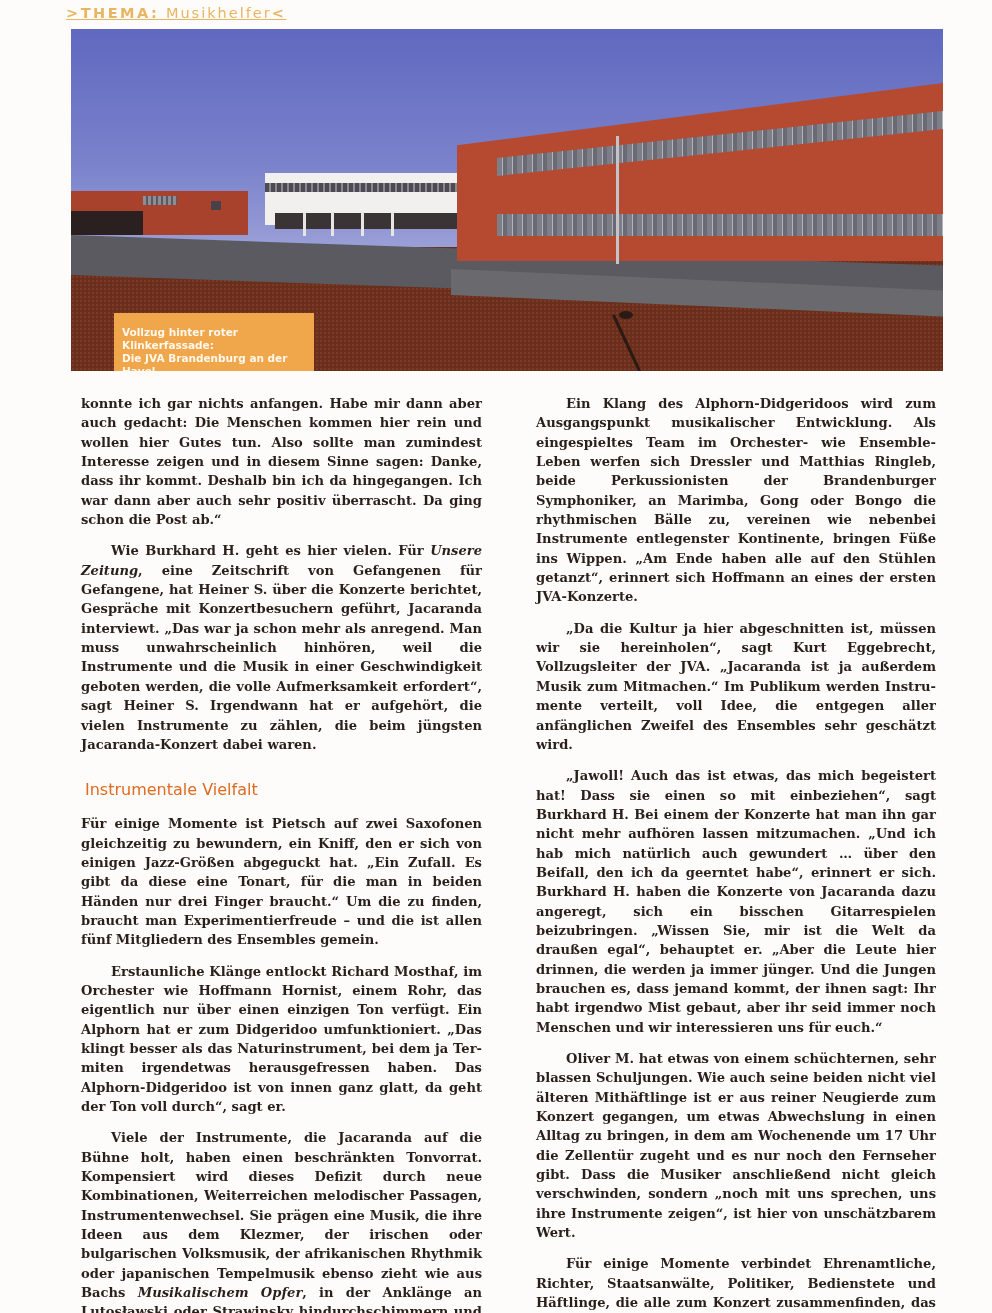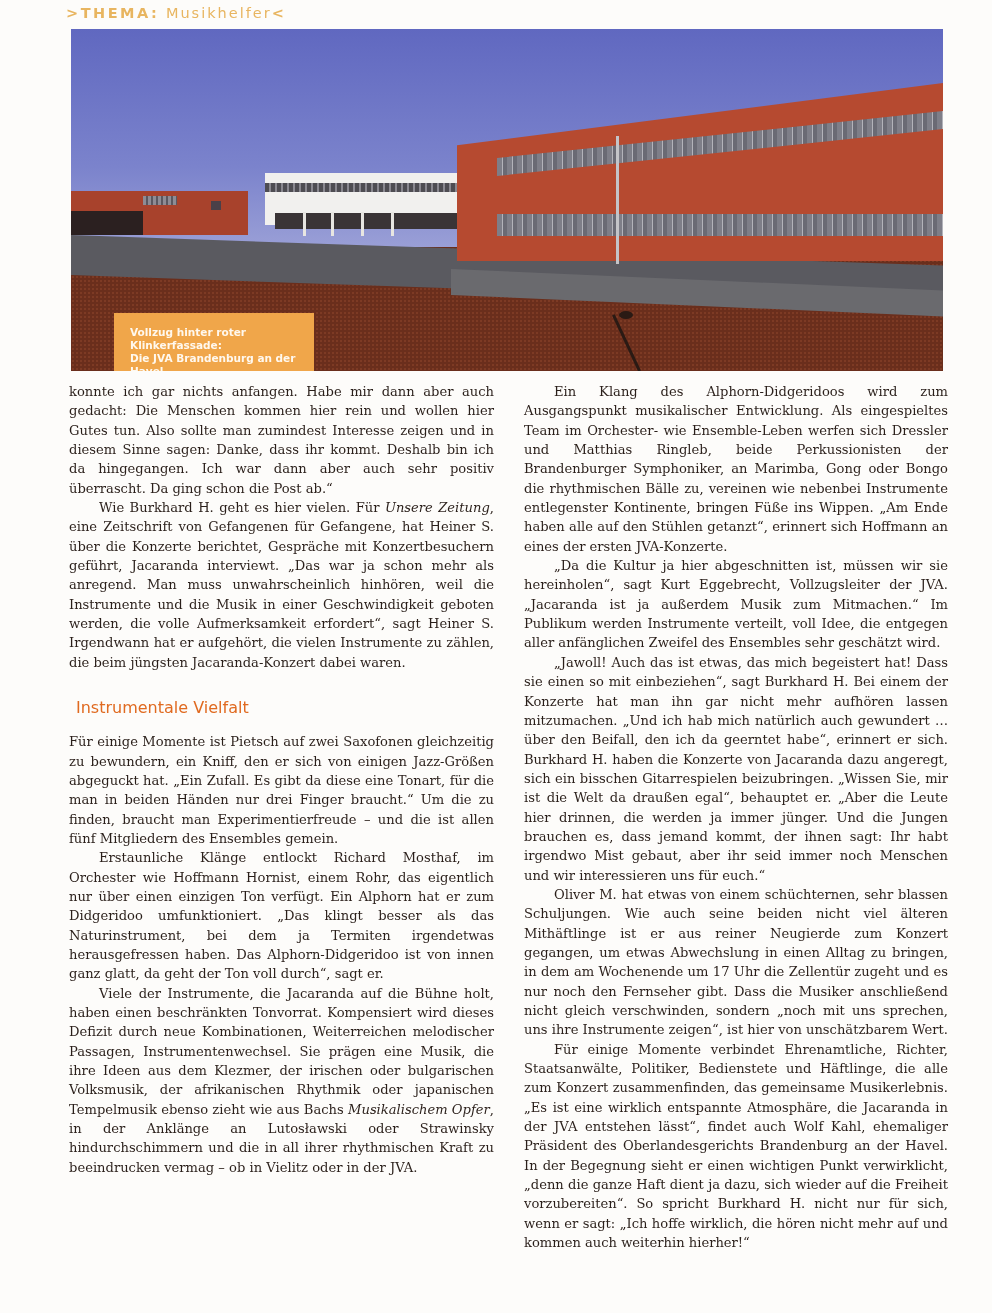--- a/index.html
+++ b/index.html
@@ -1,17 +1,17 @@
 <!DOCTYPE html>
 <html><head>
 <meta charset="utf-8">
 <style>
   html, body { margin:0; padding:0; }
   body { width:992px; height:1313px; background:#fdfcfa; position:relative; overflow:hidden; font-family:"DejaVu Serif", "Liberation Serif", serif; color:#2a1f1a; }
-  .header { position:absolute; left:66px; top:5px; font-family:"DejaVu Sans","Liberation Sans",sans-serif; font-size:14.5px; color:#e8b560; letter-spacing:2px; }
+  .header { position:absolute; left:66px; top:5px; font-family:"DejaVu Sans","Liberation Sans",sans-serif; font-size:14.5px; color:#e8b560; letter-spacing:2px;text-decoration:underline; }
   .header b { font-weight:bold; letter-spacing:2.5px; }
   .photo { position:absolute; left:71px; top:29px; width:872px; height:342px; overflow:hidden; background:#6f74c4; }
   .sky { position:absolute; left:0; top:0; width:100%; height:230px; background:linear-gradient(180deg,#6068c0 0%,#7b83cc 60%,#9ea3d8 100%); }
   .ground { position:absolute; left:0; top:218px; width:100%; height:124px; background:#6a2e1c; background-image:radial-gradient(#7d3a24 1px, transparent 1px); background-size:4px 4px; }
   .road { position:absolute; left:0; top:206px; width:100%; height:40px; background:#5a5a60; transform:skewY(2deg); transform-origin:left top; }
   .road2 { position:absolute; left:380px; top:240px; width:492px; height:26px; background:#6a6a6e; transform:skewY(2.5deg); transform-origin:left top; }
   .bldg-left { position:absolute; left:0; top:162px; width:177px; height:44px; background:#a8422c; }
   .bldg-left .dark { position:absolute; left:0; top:20px; width:72px; height:24px; background:#2b2020; }
   .bldg-left .win { position:absolute; left:72px; top:5px; width:34px; height:9px; background:repeating-linear-gradient(90deg,#8e8c94 0 3px,#5a5860 3px 5px); }
   .bldg-left .win2 { position:absolute; left:140px; top:10px; width:10px; height:9px; background:#4a4048; }
@@ -20,27 +20,27 @@
   .bldg-white .under { position:absolute; left:10px; top:40px; width:182px; height:16px; background:#3a3436; }
   .pillar { position:absolute; top:183px; width:3px; height:24px; background:#e8e6e2; }
   .lamp { position:absolute; left:499px; top:131px; width:3px; height:88px; background:#d4d4d6; }
   .bldg-right { position:absolute; left:386px; top:54px; width:486px; height:178px; background:#b64a30; clip-path:polygon(0 35%,100% 0,100% 100%,0 100%); }
   .bldg-right .winrow { position:absolute; left:40px; height:18px; width:446px; background:repeating-linear-gradient(90deg,#7e7e88 0 5px,#b3b3ba 5px 6px,#6a6a74 6px 10px); }
   .bldg-right .w1 { top:75px; transform:skewY(-6deg); transform-origin:left; }
   .bldg-right .w2 { top:131px; height:22px; }
   .drainpipe { position:absolute; left:545px; top:107px; width:3px; height:128px; background:#c4c4c8; }
   .shadow { position:absolute; left:554px; top:283px; width:3px; height:62px; background:#2a1a14; transform:rotate(-25deg); }
   .shadow-head { position:absolute; left:548px; top:282px; width:14px; height:8px; border-radius:50%; background:#2a1a14; }
-  .caption { position:absolute; left:43px; top:284px; width:200px; height:58px; background:#f0a64a; color:#fff8ee; font-family:"DejaVu Sans","Liberation Sans",sans-serif; font-size:10.5px; font-weight:bold; line-height:13px; padding:13px 0 0 16px; box-sizing:border-box; }
+  .caption { position:absolute; left:43px; top:284px; width:200px; height:58px; background:#f0a64a; color:#fff8ee; font-family:"DejaVu Sans","Liberation Sans",sans-serif; font-size:10.5px; font-weight:bold; line-height:13px; padding:13px 0 0 8px; box-sizing:border-box; }
   .col { position:absolute; top:382px; width:425px; font-size:13.1px; line-height:19.35px; text-align:justify; hyphens:manual; }
   .col.left { left:69px; }
   .col.right { left:524px; width:424px; }
-  .col p { margin:0; text-indent:0; }
+  .col p { margin:12px; text-indent:0;font-weight:bold; }
   .col p.ind { text-indent:30px; }
-  .col h2 { font-family:"DejaVu Sans","Liberation Sans",sans-serif; font-weight:normal; font-size:16px; color:#e06a20; margin:26px 0 14px 7px; line-height:20px; }
+  .col h2 { font-family:"DejaVu Sans","Liberation Sans",sans-serif; font-weight:normal; font-size:16px; color:#e06a20; margin:26px 0 14px 16px; line-height:20px; }
 </style>
 </head>
 <body>
 
 <div class="header">
   <b>&gt;</b><b>THEMA:</b><span> Musikhelfer</span><b>&lt;</b>
 </div>
 
 <div class="photo" title="Red brick prison buildings of JVA Brandenburg under blue sky, with brown soil in foreground">
   <div class="sky"></div>

